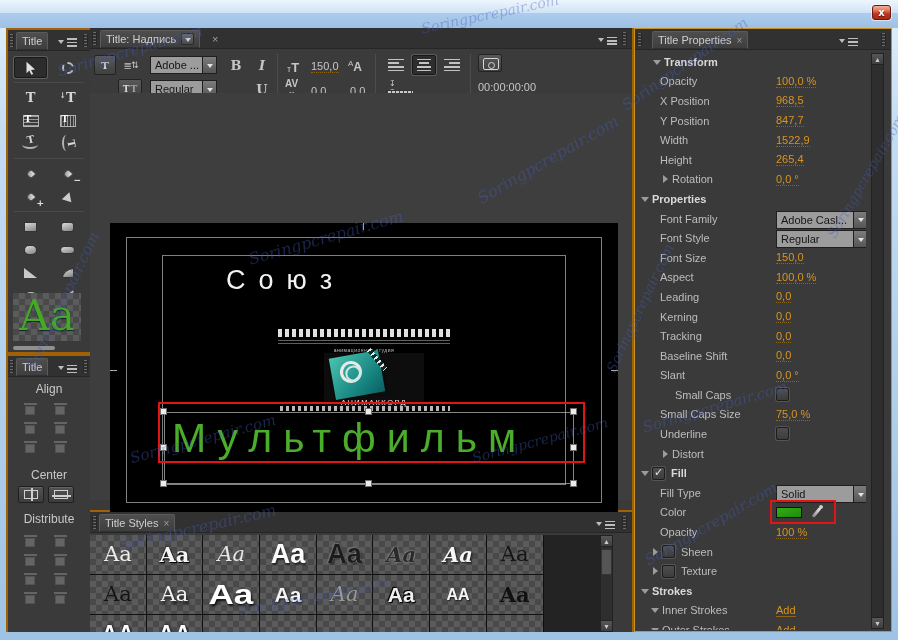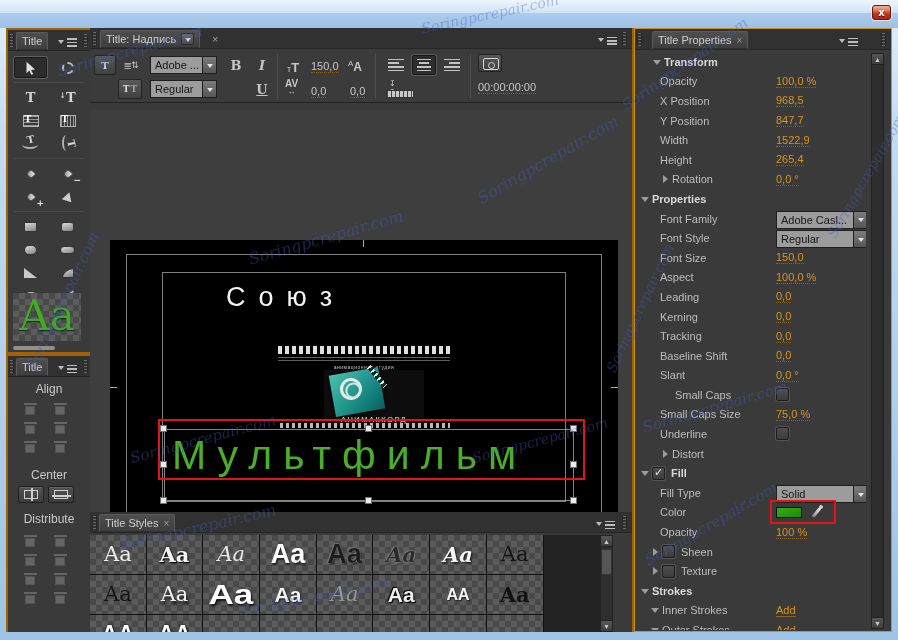--- a/index.html
+++ b/index.html
@@ -105,21 +105,21 @@
   .alignbtn i{display:block;height:1.6px;background:#c2c2c2;}
   .alignbtn.pressed{background:#2d2d2d;border:1px solid #181818;box-shadow:0 0 0 1px #5c5c5c;}
   .al-l i:nth-child(2){width:70%;} .al-c i:nth-child(2){width:70%;margin:0 auto;} .al-r i:nth-child(2){width:70%;margin-left:auto;}
   .tabstopI{width:26px;height:15px;position:relative;}
   .tabstopI::before{content:"↧ ↧";position:absolute;left:3px;top:-4px;font-size:8px;color:#cdcdcd;letter-spacing:3px;}
   .tabstopI::after{content:"";position:absolute;left:0;bottom:0;width:26px;height:6px;background:#c9c9c9;
     border:1px solid #333;background-image:repeating-linear-gradient(90deg,#444 0 1px,transparent 1px 4px);}
   .tcI{width:24px;height:18px;position:relative;}
   .tcI::after{content:"";position:absolute;left:4px;top:3px;width:14px;height:10px;border:1.5px solid #d6d6d6;border-radius:2px;}
   .tcI::before{content:"";position:absolute;left:9px;top:7px;width:5px;height:5px;border:1.5px solid #d6d6d6;border-radius:50%;z-index:1;}
-  #canvas-area{position:absolute;left:0;top:82px;width:542px;height:407px;background:#3e3e3e;}
+  #canvas-area{position:absolute;left:0;top:65px;width:542px;height:407px;background:#3e3e3e;}
   #vframe{position:absolute;left:20px;top:130px;width:508px;height:294px;background:#000;}
   .safe{position:absolute;border:1px solid rgba(170,170,170,.75);}
   .ctick{position:absolute;background:#aaa;}
   #heading-text{position:absolute;left:116px;top:42px;color:#f2f2f2;font-size:27px;letter-spacing:13px;cursor:pointer;}
   .fstrip1{position:absolute;left:168px;top:106px;width:172px;height:8px;
     background:repeating-linear-gradient(90deg,#e0e0e0 0 4px,transparent 4px 7px);}
   .fstripline{position:absolute;left:168px;width:172px;height:1px;background:#5f5f5f;}
   #studio-caption{position:absolute;left:148px;top:124px;width:212px;text-align:center;color:#c4c4c4;font-size:5px;letter-spacing:.5px;}
   #logo{position:absolute;left:214px;top:130px;width:100px;height:56px;background:rgba(255,255,255,.05);cursor:pointer;}
   #logo .lsq{position:absolute;left:8px;top:1px;width:50px;height:42px;transform:rotate(-10deg);

